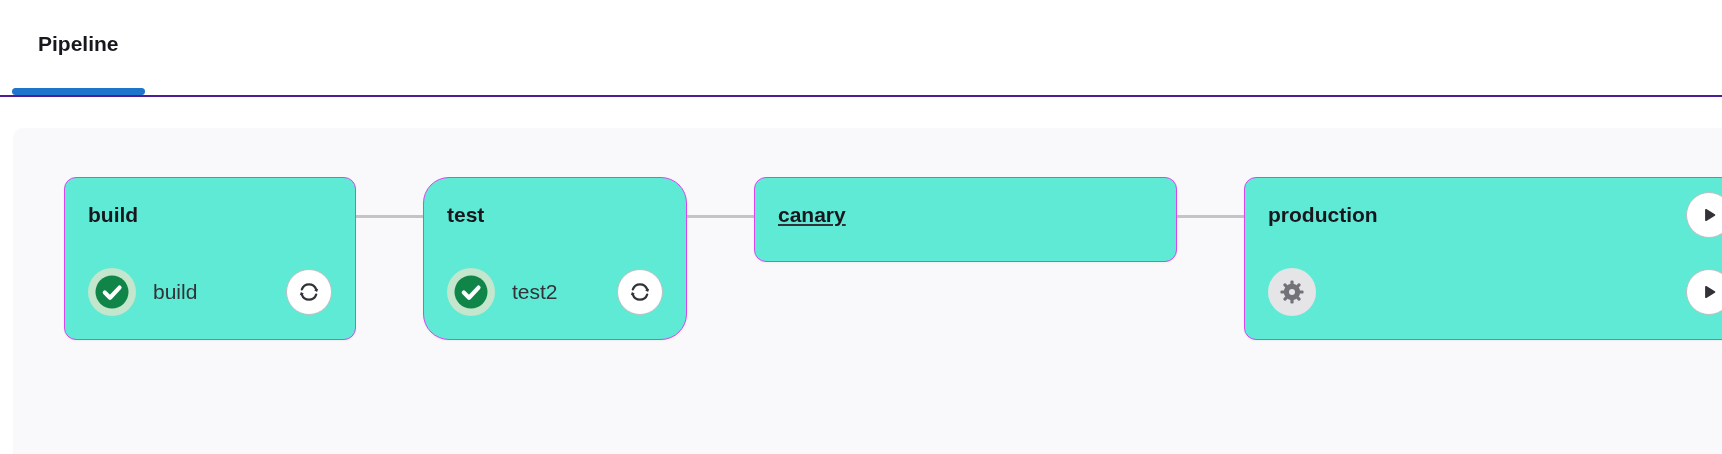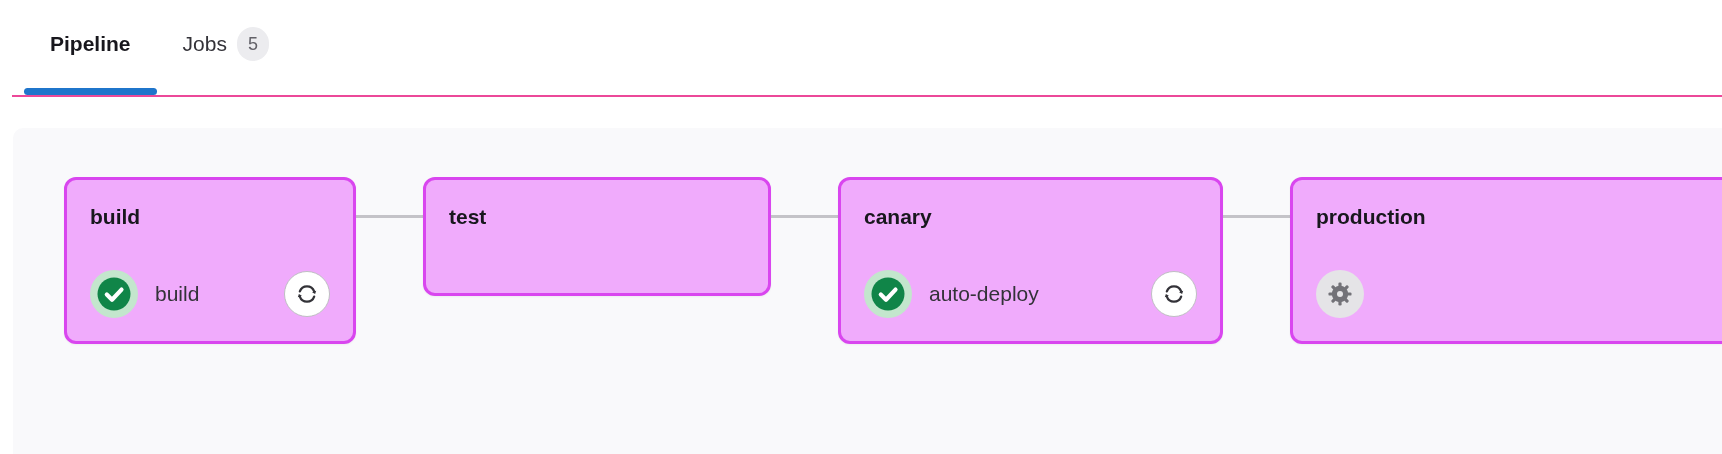--- a/index.html
+++ b/index.html
@@ -11,22 +11,21 @@
     color: #333238;
     overflow: hidden;
   }
 
   
   .tabbar {
     display: flex;
     align-items: stretch;
     height: 97px;
     padding-left: 12px;
-    border-bottom: 2px solid #ec4899;
-    margin-left: 12px;
+    border-bottom: 2px solid #4c1d95;
   }
   .tab {
     position: relative;
     display: flex;
     align-items: center;
     gap: 10px;
     padding: 0 26px 8px;
     font-size: 21px;
     color: #333238;
     cursor: pointer;
@@ -53,30 +52,30 @@
   .graph {
     margin: 31px 0 0 13px;
     height: 326px;
     background: #f9f9fb;
     border-radius: 10px 0 0 0;
     padding: 49px 0 0 51px;
   }
   .stages { display: flex; align-items: flex-start; }
 
   .stage {
-    background: #f0abfc;
-    border: 3px solid #d946ef;
+    background: #5eead4;
+    border: 1px solid #d946ef;
     border-radius: 12px;
     padding: 14px 23px 23px;
     box-shadow: 0 1px 2px rgba(31,30,36,0.05);
     flex: none;
   }
   .stage.s1 { width: 292px; }
-  .stage.s2 { width: 348px; }
-  .stage.s3 { width: 385px; }
+  .stage.s2 { width: 264px; border-radius: 26px; }
+  .stage.s3 { width: 423px; text-decoration: underline; }
   .stage.s4 { width: 512px; }
 
   .connector {
     width: 67px; height: 3px;
     background: #c4c3c8;
     margin-top: 38px;
     flex: none;
   }
 
   .stage-header {
@@ -113,24 +112,20 @@
   .action-btn svg { display: block; }
 </style>
 </head>
 <body>
 
 <nav class="tabbar">
   <div class="tab active">
     <span class="tab-label">Pipeline</span>
     <span class="tab-indicator"></span>
   </div>
-  <div class="tab">
-    <span class="tab-label">Jobs</span>
-    <span class="badge">5</span>
-  </div>
 </nav>
 
 <section class="graph">
   <div class="stages">
 
     <div class="stage s1">
       <div class="stage-header">
         <h3 class="stage-title">build</h3>
       </div>
       <div class="jobs">
@@ -157,50 +152,48 @@
       </div>
     </div>
 
     <div class="connector"></div>
 
     <div class="stage s2">
       <div class="stage-header">
         <h3 class="stage-title">test</h3>
       </div>
       <div class="jobs">
-      </div>
-    </div>
-
-    <div class="connector"></div>
-
-    <div class="stage s3">
-      <div class="stage-header">
-        <h3 class="stage-title">canary</h3>
-      </div>
-      <div class="jobs">
         <div class="job-row">
           <svg class="ci-icon" viewBox="0 0 48 48">
             <circle cx="24" cy="24" r="24" fill="#c3e6cd"></circle>
             <circle cx="24" cy="24" r="16.5" fill="#108548"></circle>
             <path d="M16.8 24.6 L22 29.8 L31.5 19.6" stroke="#ffffff" stroke-width="4.2" fill="none" stroke-linecap="round" stroke-linejoin="round"></path>
           </svg>
-          <span class="job-name">auto-deploy</span>
+          <span class="job-name">test2</span>
           <button class="action-btn">
             <svg width="26" height="26" viewBox="0 0 24 24">
               <g stroke="#333238" stroke-width="2.1" fill="none" stroke-linecap="round">
                 <path d="M5.4 9.6 A 7 7 0 0 1 18.6 9.6"></path>
                 <path d="M18.6 14.4 A 7 7 0 0 1 5.4 14.4"></path>
               </g>
               <g fill="#333238">
                 <polygon points="20.5,8.9 16.7,10.3 19.5,12.0"></polygon>
                 <polygon points="3.5,15.1 7.3,13.7 4.5,12.0"></polygon>
               </g>
             </svg>
           </button>
         </div>
+      </div>
+    </div>
+
+    <div class="connector"></div>
+
+    <div class="stage s3">
+      <div class="stage-header">
+        <h3 class="stage-title">canary</h3>
       </div>
     </div>
 
     <div class="connector"></div>
 
     <div class="stage s4">
       <div class="stage-header">
         <h3 class="stage-title">production</h3>
         <button class="action-btn">
           <svg width="26" height="26" viewBox="0 0 24 24">

